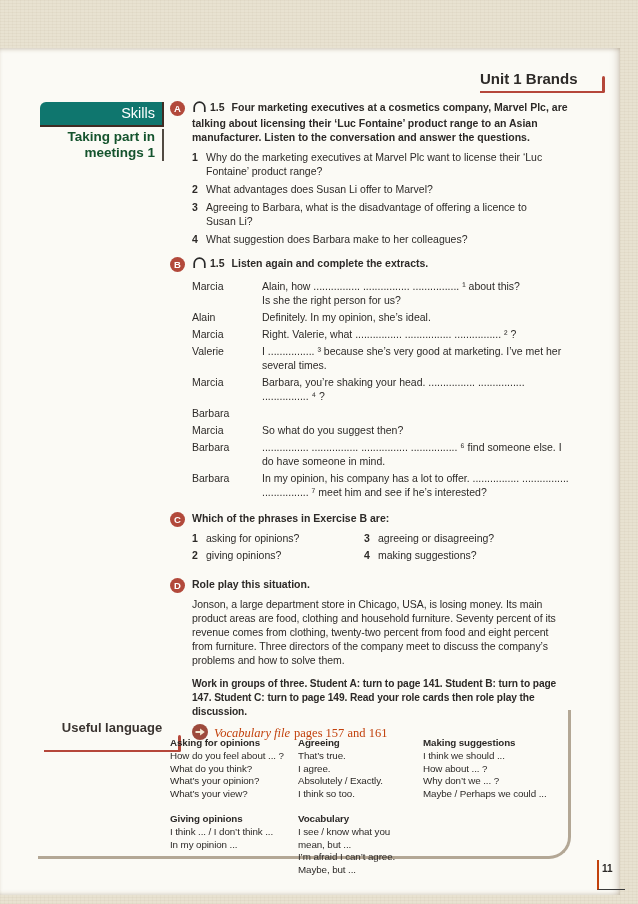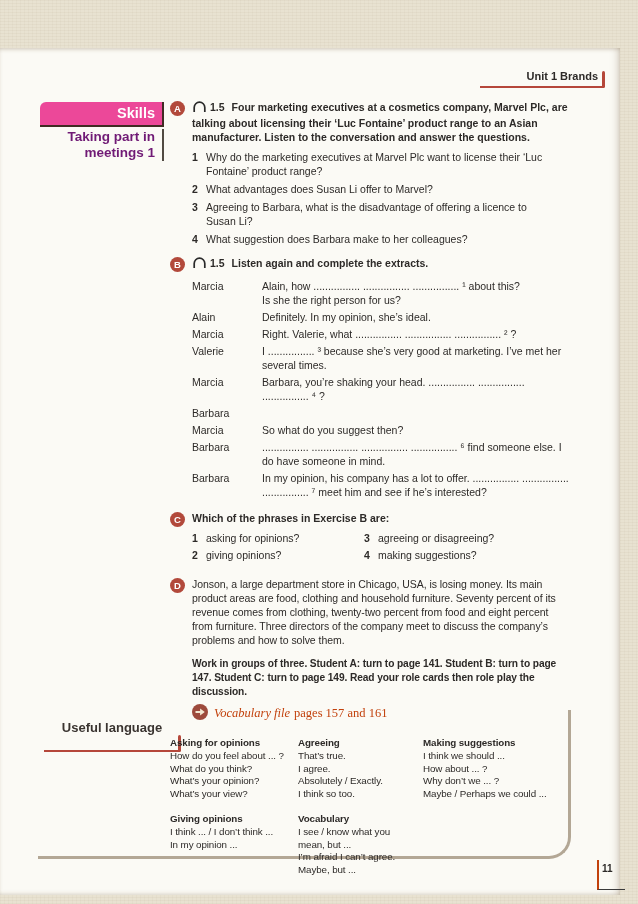--- a/index.html
+++ b/index.html
@@ -15,29 +15,29 @@
   .page{
     position:absolute;left:0;top:48px;width:620px;height:847px;
     background:#fbfaf5;
     box-shadow: inset -6px 0 9px -5px rgba(140,120,90,.45),
                 inset 0 3px 5px -3px rgba(140,120,90,.5),
                 inset 0 -3px 5px -3px rgba(140,120,90,.35);
   }
   
   .rule-label{position:relative;border-bottom:2.5px solid #b5473a;}
   .rule-tick{position:absolute;right:-1px;bottom:-2px;width:3px;height:17px;background:#b5473a;border-radius:2px;}
-  .unit-header{position:absolute;top:70px;right:34px;width:118px;text-align:right;
-    font-weight:700;font-size:11px;padding:0 6px 4px 0;}
+  .unit-header{position:absolute;top:70px;right:34px;width:118px;
+    font-weight:700;font-size:15px;padding:0 6px 4px 0;}
   
   .skills-wrap{position:absolute;left:40px;top:102px;width:124px;}
-  .skills-box{background:#ec4899;color:#fff;font-weight:700;font-size:14.5px;text-align:right;
+  .skills-box{background:#0f766e;color:#fff;font-weight:400;font-size:14.5px;text-align:right;
     padding:3px 7px 4px 0;border-top-left-radius:6px;
     border-right:2px solid #402b23;border-bottom:2px solid #402b23;}
   .skills-sub{margin-top:2px;text-align:right;font-weight:700;font-size:13.5px;line-height:16px;
-    color:#701a75;padding-right:7px;border-right:2.5px solid #514a42;white-space:pre-line;}
+    color:#14532d;padding-right:7px;border-right:2.5px solid #514a42;white-space:pre-line;}
   
   .main-col{position:absolute;left:170px;top:100px;width:440px;font-size:10.5px;line-height:14px;}
   .sec{position:relative;padding-left:22px;}
   .circle{position:absolute;left:0;top:1px;width:15px;height:15px;border-radius:50%;
     background:#b2493b;color:#fff;font-size:9.5px;font-weight:700;text-align:center;line-height:15.5px;}
   .ml{white-space:pre-line;}
   .sec-head{margin-bottom:6px;}
   .sec-head .hd{font-weight:700;}
   .hp{display:inline-block;margin-right:3px;vertical-align:-2px;}
   .track{font-weight:700;margin-right:7px;}
@@ -199,20 +199,21 @@
         <div class="c-row">
             <span class="qnum">4</span>
             <span>making suggestions?</span>
           </div>
       </div>
     </div>
   </div>
 
   <div class="sec" id="secD">
     <span class="circle">D</span>
+    <div class="sec-head"><span class="hd">Role play this situation.</span></div>
     <div class="ml d-body">Jonson, a large department store in Chicago, USA, is losing money. Its main
 product areas are food, clothing and household furniture. Seventy percent of its
 revenue comes from clothing, twenty-two percent from food and eight percent
 from furniture. Three directors of the company meet to discuss the company’s
 problems and how to solve them.</div>
     <div class="ml work">Work in groups of three. Student A: turn to page 141. Student B: turn to page
 147. Student C: turn to page 149. Read your role cards then role play the
 discussion.</div>
     <div class="vocab">
       <span class="arrow-ic"><svg width="16" height="16" viewBox="0 0 16 16">

